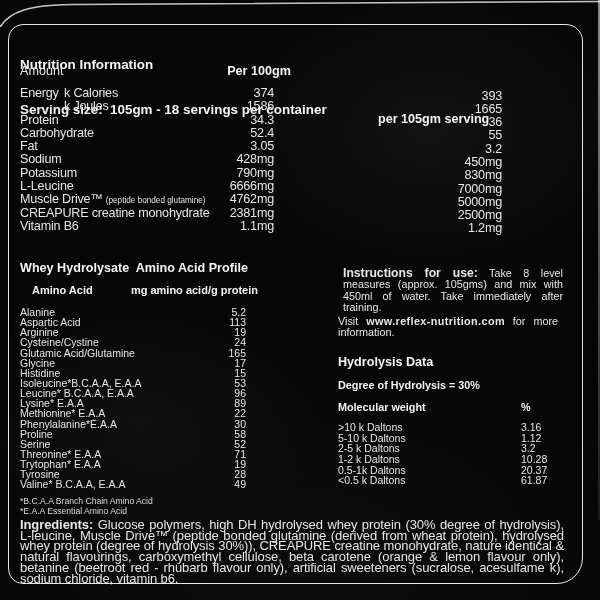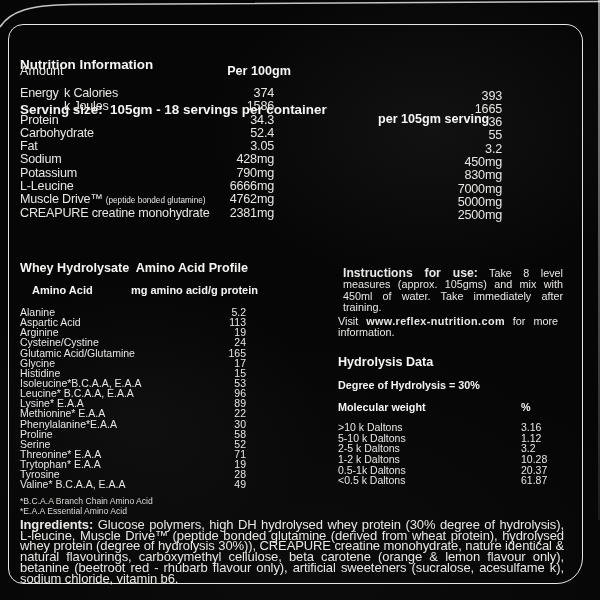--- a/index.html
+++ b/index.html
@@ -148,20 +148,26 @@
           <span class="nv2">5000mg</span>
         </div>
 
         <div class="nrow">
           <span>CREAPURE creatine monohydrate</span><span class="nsmall"></span>
           <span class="nsub"></span>
           <span class="nv1">2381mg</span>
           <span class="nv2">2500mg</span>
         </div>
 
+        <div class="nrow">
+          <span>Vitamin B6</span><span class="nsmall"></span>
+          <span class="nsub"></span>
+          <span class="nv1">1.1mg</span>
+          <span class="nv2">1.2mg</span>
+        </div>
       </div>
   </div>
 
   <div class="abs amino-title">Whey Hydrolysate  Amino Acid Profile</div>
   <div class="amino-head">
     <span>Amino Acid</span>
     <span class="right">mg amino acid/g protein</span>
   </div>
   <div class="abs amino-rows">
 

